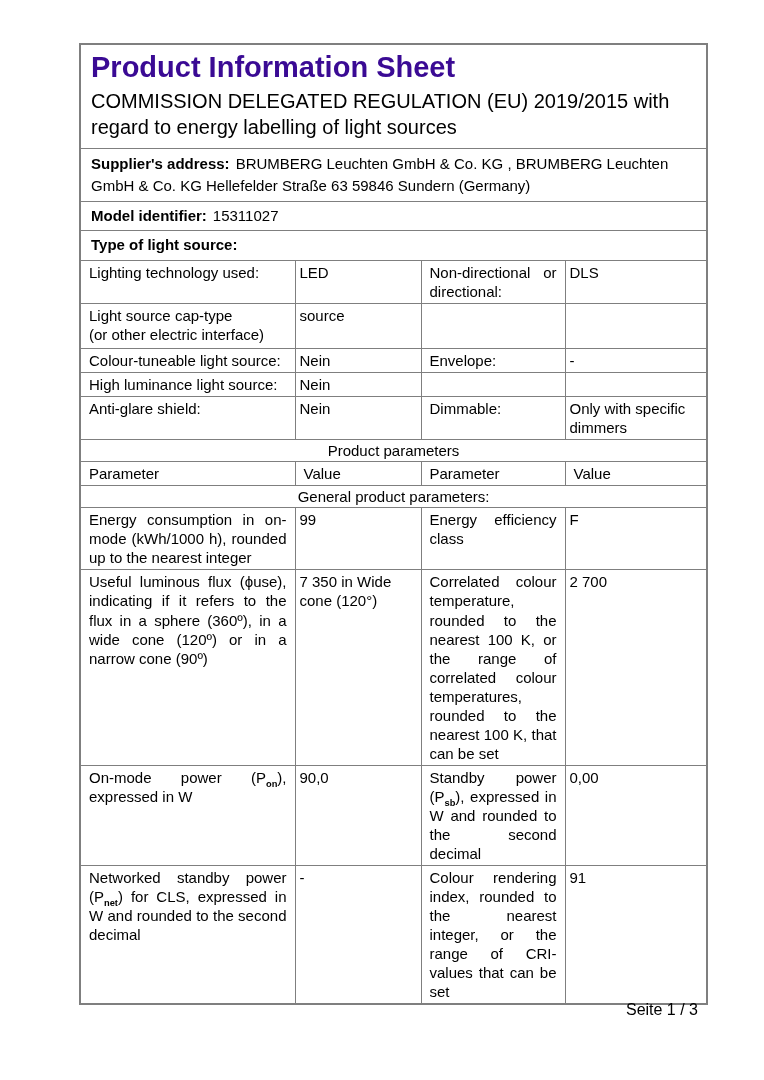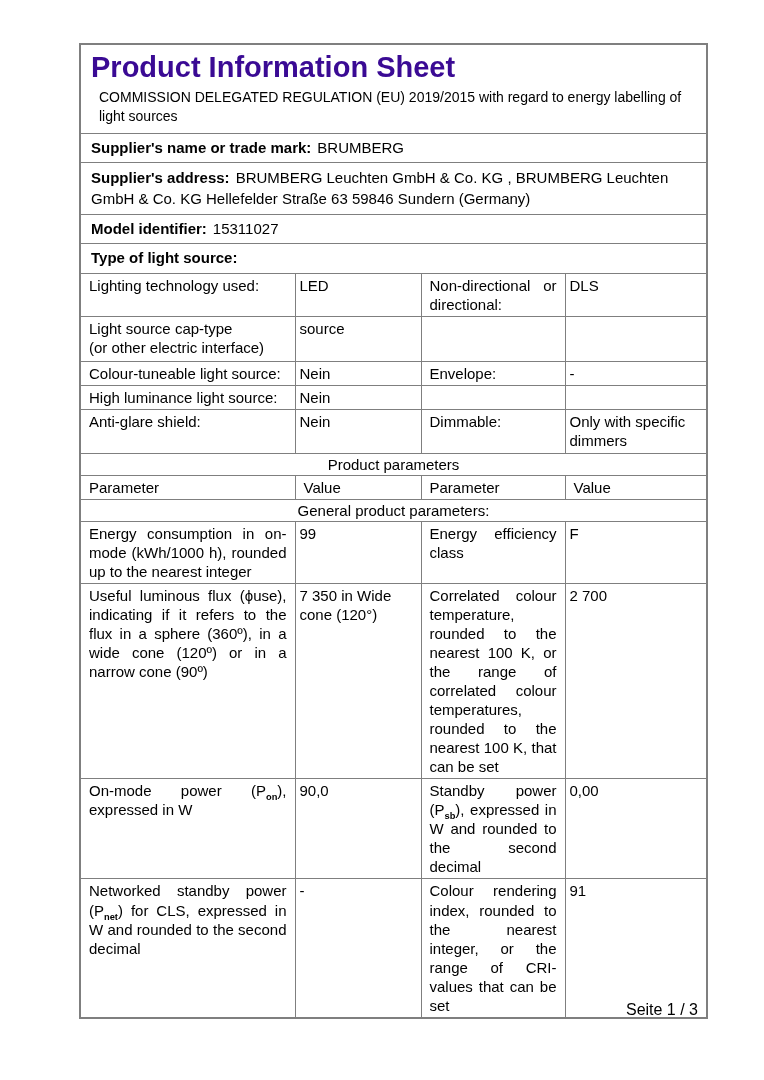--- a/index.html
+++ b/index.html
@@ -34,21 +34,21 @@
   td.full-left{padding:4px 10px;}
   td.full-center{text-align:center;font-weight:normal;padding:1px 4px;}
   td.title-cell{padding:6px 10px 8px 10px;}
   h1.doc-title{
     margin:0;
     font-size:29px;
     line-height:1.15;
     font-weight:bold;
     color:var(--title-color);
   }
-  p.doc-sub{margin:4px 0 0 8px;font-size:14px;line-height:1.3;}
+  p.doc-sub{margin:4px 0 0 0;font-size:20px;line-height:1.3;}
   .lbl{font-weight:bold;}
   .val{margin-left:6px;}
   .addr{line-height:1.45;}
   sub{font-size:0.62em;line-height:0;font-weight:bold;}
   .page-footer{
     position:absolute;
     left:68px;top:1001px;width:630px;
     text-align:right;
     font-size:16px;
   }
@@ -66,25 +66,20 @@
     </colgroup>
 
     <tbody>
         <tr style="height:88px">
       <td colspan="4" class="title-cell">
         <h1 class="doc-title">Product Information Sheet</h1>
         <p class="doc-sub">COMMISSION DELEGATED REGULATION (EU) 2019/2015 with regard to energy labelling of light sources</p>
       </td>
     </tr>
 
-    <tr style="height:29px">
-      <td colspan="4" class="full-left">
-        <span class="lbl">Supplier's name or trade mark:</span><span class="val">BRUMBERG</span>
-      </td>
-    </tr>
 
     <tr style="height:48px">
       <td colspan="4" class="full-left addr">
         <span class="lbl">Supplier's address:</span><span class="val">BRUMBERG Leuchten GmbH &amp; Co. KG , BRUMBERG Leuchten GmbH &amp; Co. KG Hellefelder Straße 63 59846 Sundern (Germany)</span>
       </td>
     </tr>
 
     <tr style="height:29px">
       <td colspan="4" class="full-left">
         <span class="lbl">Model identifier:</span><span class="val">15311027</span>

